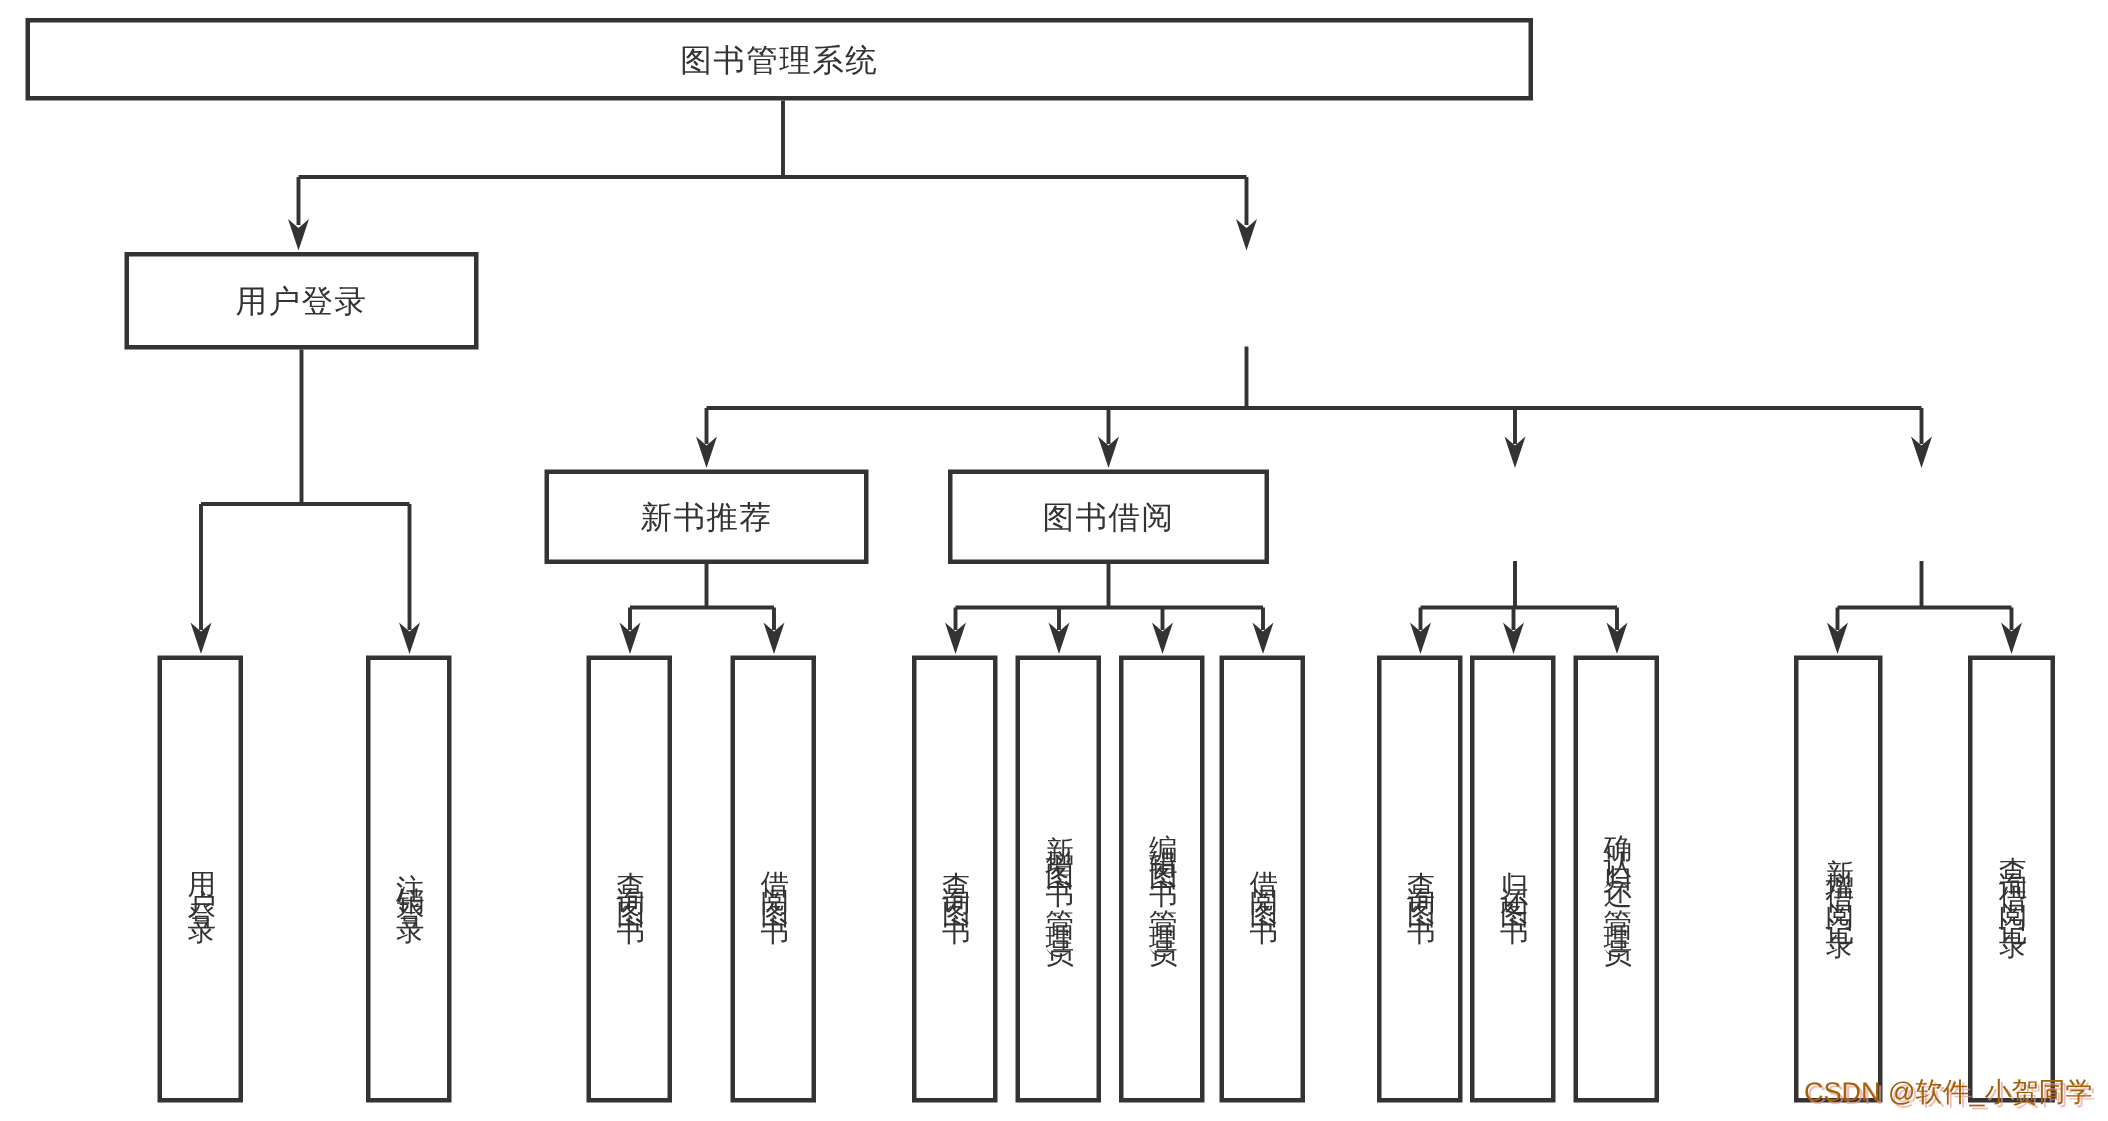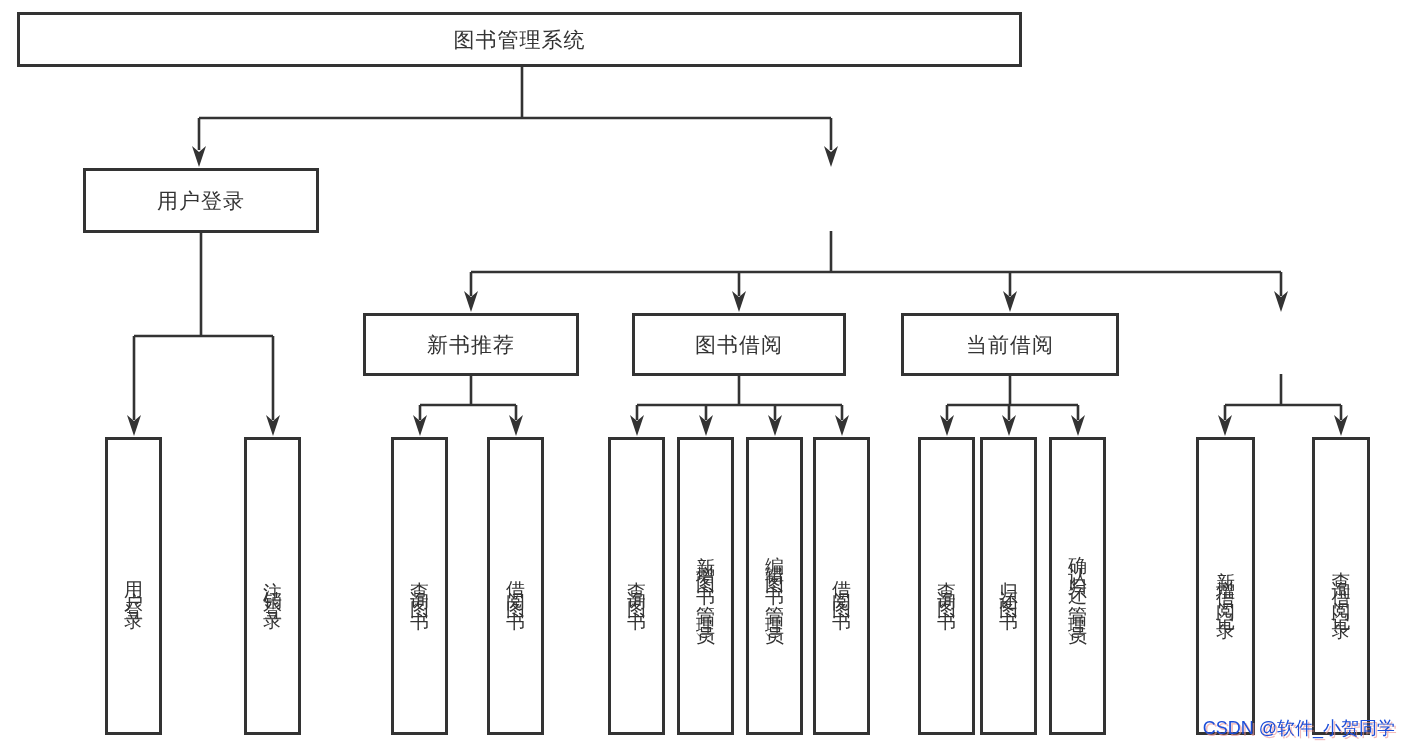--- a/index.html
+++ b/index.html
@@ -60,21 +60,21 @@
   .leaf-d2 { left: 980px; }
   .leaf-d3 { left: 1049px; }
   .leaf-e1 { left: 1196px; width: 59px; }
   .leaf-e2 { left: 1312px; width: 58px; }
   .watermark {
     position: absolute;
     right: 10px;
     top: 716px;
     z-index: 5;
     font-size: 18px;
-    color: #1d4ed8;
+    color: #a16207;
     text-shadow: 2px 2px 0 rgba(233, 150, 150, 0.65);
     white-space: nowrap;
   }
 </style>
 </head>
 <body>
 
 <div class="stage">
 
   <svg class="connector-layer" viewBox="0 0 1405 747" xmlns="http://www.w3.org/2000/svg">
@@ -113,23 +113,20 @@
   <div class="node node-h node-l2a">
     <span>用户登录</span>
   </div>
 
   <div class="node node-h node-l3-1">
     <span>新书推荐</span>
   </div>
   <div class="node node-h node-l3-2">
     <span>图书借阅</span>
   </div>
-  <div class="node node-h node-l3-3">
-    <span>当前借阅</span>
-  </div>
 
   <div class="node leaf leaf-a1">
     <span>用户登录</span>
   </div>
   <div class="node leaf leaf-a2">
     <span>注销登录</span>
   </div>
 
   <div class="node leaf leaf-b1">
     <span>查询图书</span>

